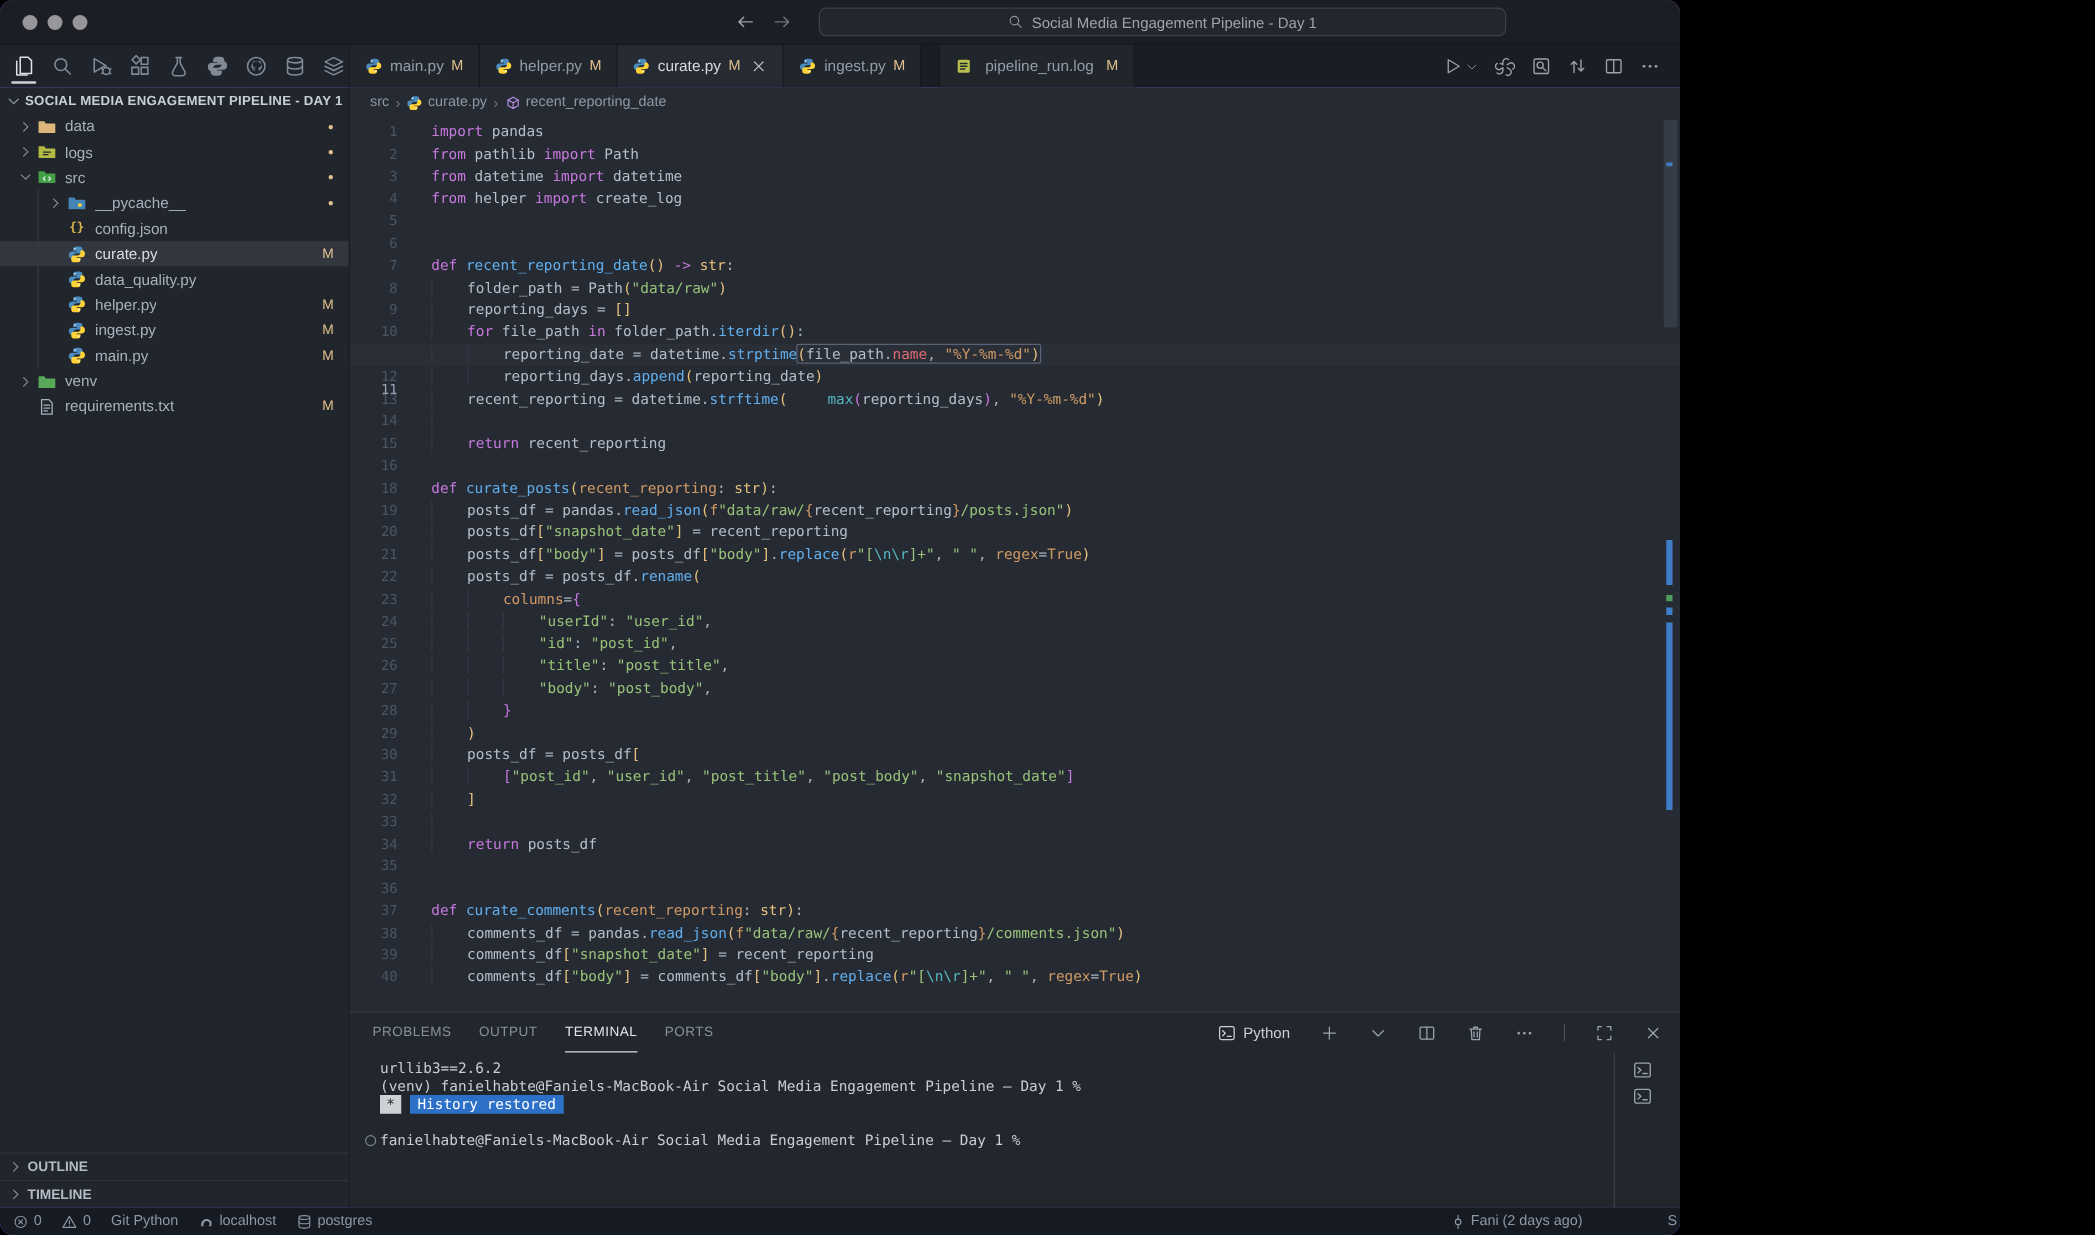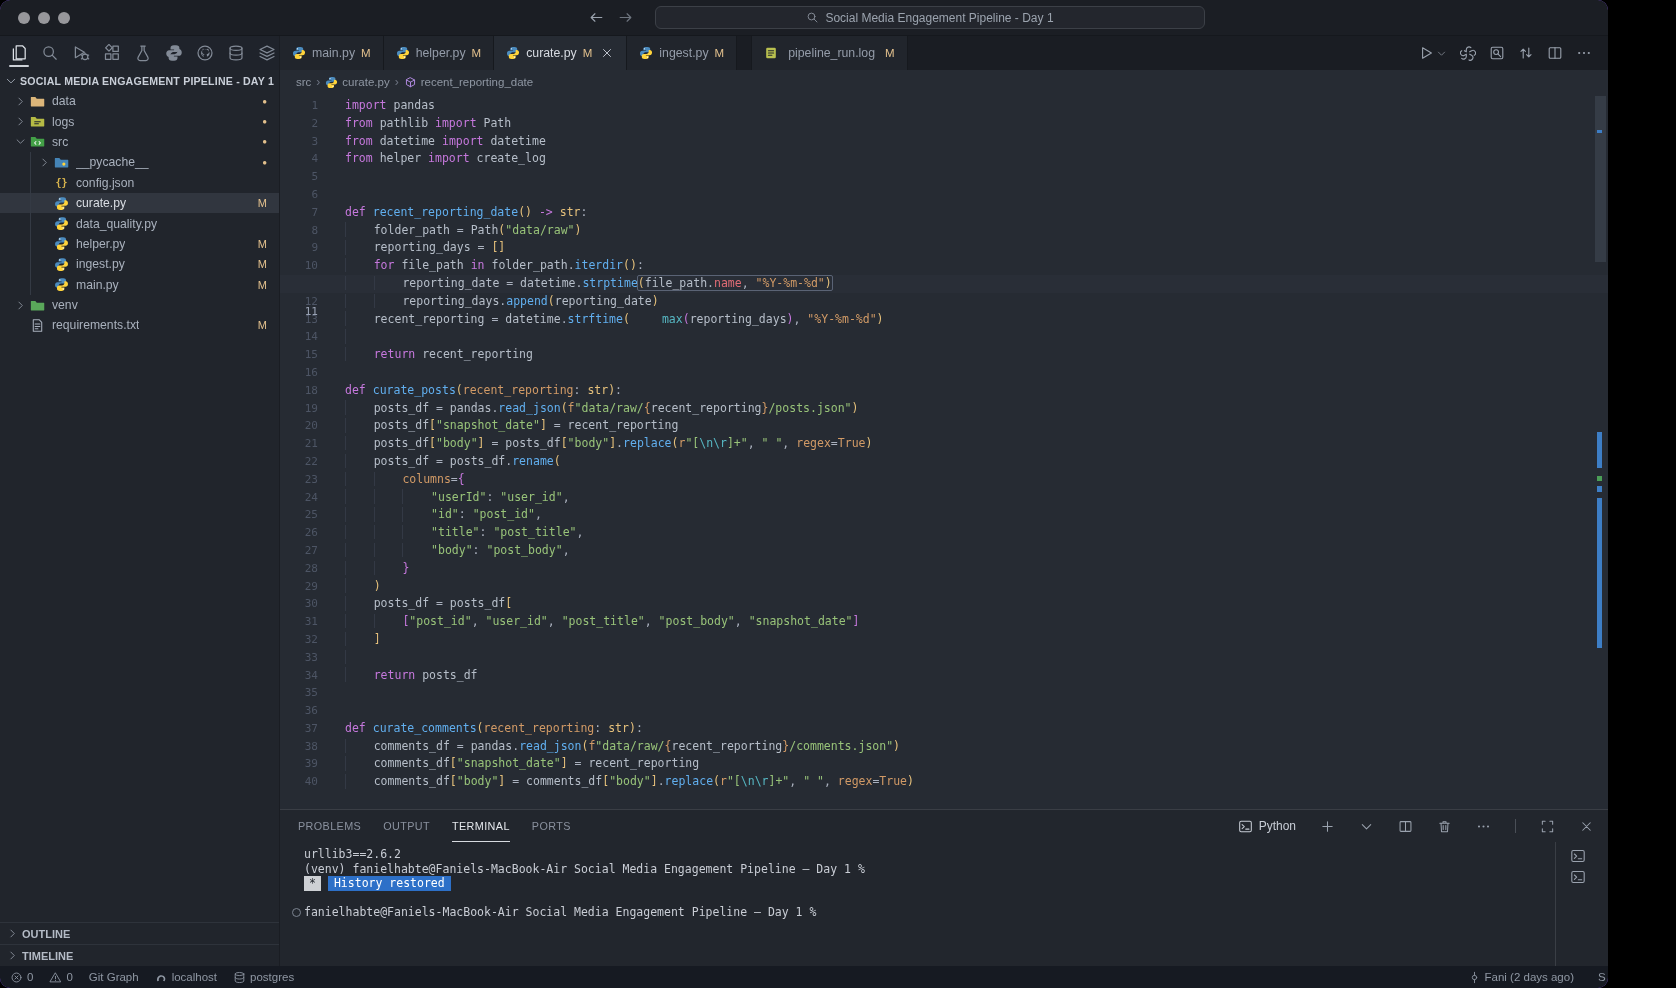--- a/index.html
+++ b/index.html
@@ -1,17 +1,17 @@
 <!DOCTYPE html>
 <html><head>
 <meta charset="utf-8">
 <style>
   html,body{margin:0;padding:0;background:#000;}
   body{font-family:"Liberation Sans","DejaVu Sans",sans-serif;-webkit-font-smoothing:antialiased;}
-  .window{width:1608px;height:988px;display:grid;grid-template-rows:36px 34px 1fr 22px;grid-template-columns:280px 1fr;
+  .window{width:1344px;height:988px;display:grid;grid-template-rows:36px 34px 1fr 22px;grid-template-columns:280px 1fr;
     background:#8b5cf6;border-radius:10px;overflow:hidden;position:relative;}
   .icon{display:inline-flex;width:16px;height:16px;flex:none;align-items:center;justify-content:center;}
   .icon svg{width:100%;height:100%;}
 
   
   .titlebar{grid-column:1/3;grid-row:1;background:#1b1e24;position:relative;display:flex;align-items:center;border-bottom:1px solid #15181d;box-sizing:border-box;}
   .lights{display:flex;gap:8px;margin-left:18px;}
   .light{width:12px;height:12px;border-radius:50%;background:#97979b;}
   .nav{position:absolute;left:588px;display:flex;gap:12px;color:#9aa2ad;}
   .nav .icon{width:17px;height:17px;}
@@ -100,21 +100,21 @@
   .pmark{width:7px;height:7px;border:1px solid #7c8490;border-radius:50%;}
   .star{background:#cdd0d4;color:#22262d;padding:0 5px;}
   .hl{background:#2d70c8;color:#fff;padding:0 6px;margin-left:7px;}
   .instances{width:53px;border-left:1px solid #3a3e45;padding-top:6px;display:flex;flex-direction:column;gap:5px;align-items:flex-start;padding-left:14px;box-sizing:border-box;color:#9aa2ae;}
   .instances .icon{width:16px;height:16px;}
 
   
   .statusbar{grid-row:4;grid-column:1/3;background:#161a22;display:flex;align-items:center;padding:0 0 0 10px;color:#8f97a3;font-size:11.5px;}
   .sbi{display:flex;align-items:center;gap:4px;margin-right:16px;}
   .sbi .icon{width:13px;height:13px;}
-  .sb-right{margin-left:auto;display:flex;align-items:center;}
+  .sb-right{margin-left:auto;display:flex;align-items:center;gap:44px;}
   .sb-right .sbi{margin-right:0;margin-left:18px;}
   .sbi.cut{width:10px;overflow:hidden;margin-left:24px;}
 </style>
 </head>
 <body>
 
 <div class="window">
 
   <div class="titlebar">
     <div class="lights">
@@ -699,21 +699,21 @@
         <span class="sbi">
           <span class="icon">
             <svg viewBox="0 0 16 16" fill="none" stroke="currentColor" stroke-width="1.1" stroke-linecap="round" stroke-linejoin="round">
               <path d="M8 2.6l6.4 10.8H1.6z"></path>
               <path d="M8 6.6v3M8 11.5v.2"></path>
             </svg>
           </span>
           <span>0</span>
         </span>
         <span class="sbi">
-          <span>Git Graph</span>
+          <span>Git Python</span>
         </span>
         <span class="sbi">
           <span class="icon">
             <svg viewBox="0 0 16 16" fill="none" stroke="currentColor" stroke-width="1.1" stroke-linecap="round" stroke-linejoin="round">
               <path fill="currentColor" stroke="none" d="M2.7 12.6c-.8-2.8.1-6 3-7 2.6-.9 5.4 0 6.5 2.1.9 1.7.5 3.6-.5 4.9l-1.8-.6c.8-.9 1.1-2.2.5-3.3-.7-1.3-2.3-1.8-3.7-1.3-1.8.6-2.4 2.5-1.9 4.6z"></path>
             </svg>
           </span>
           <span>localhost</span>
         </span>
         <span class="sbi">

